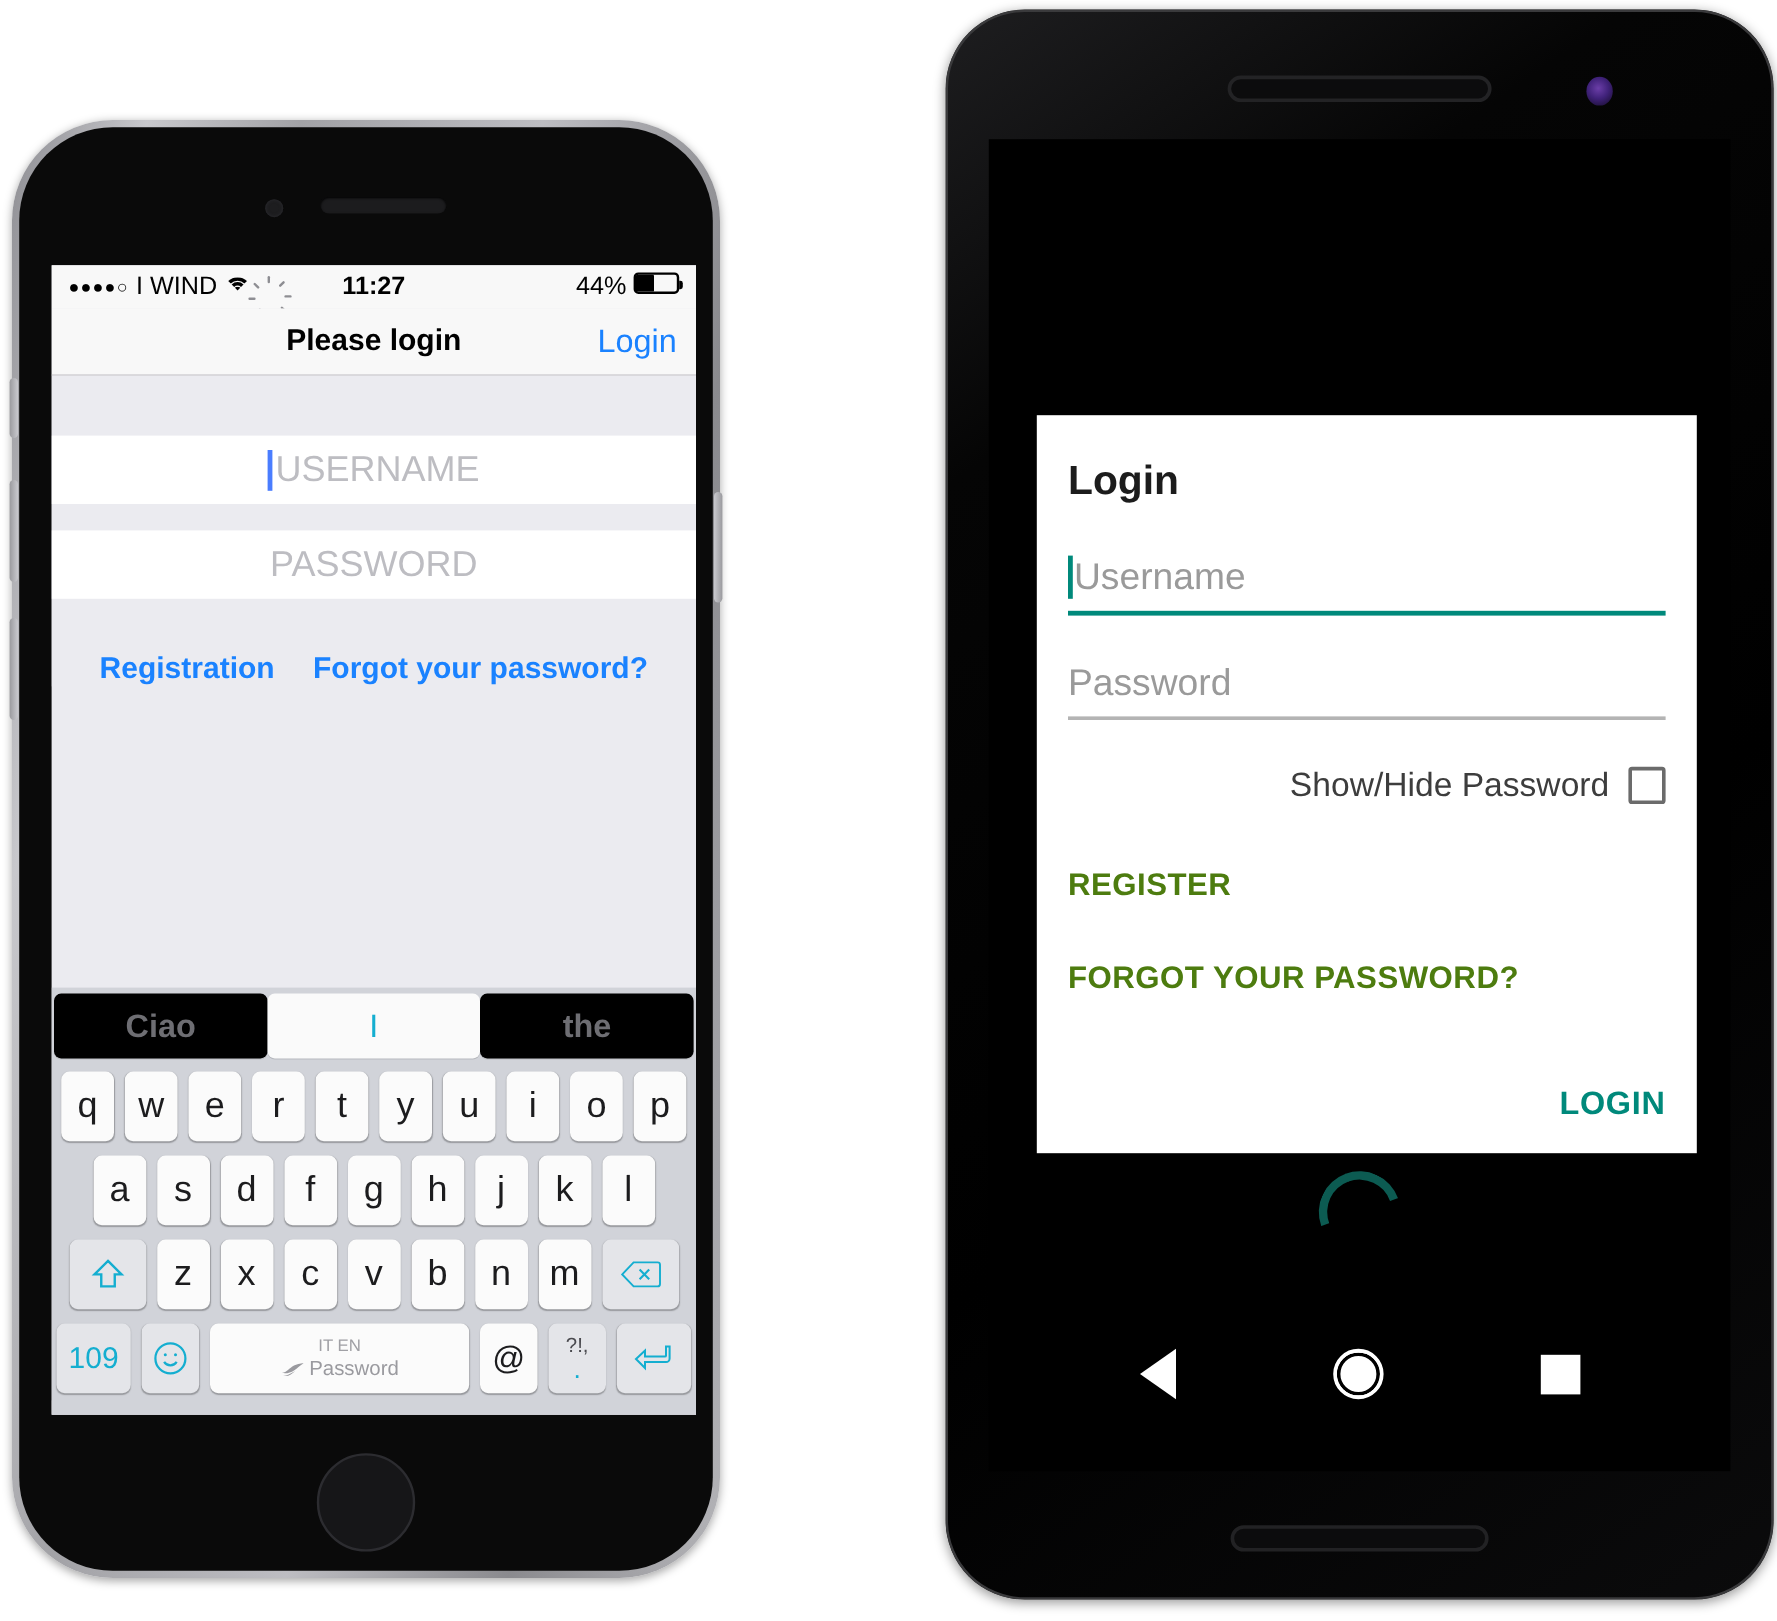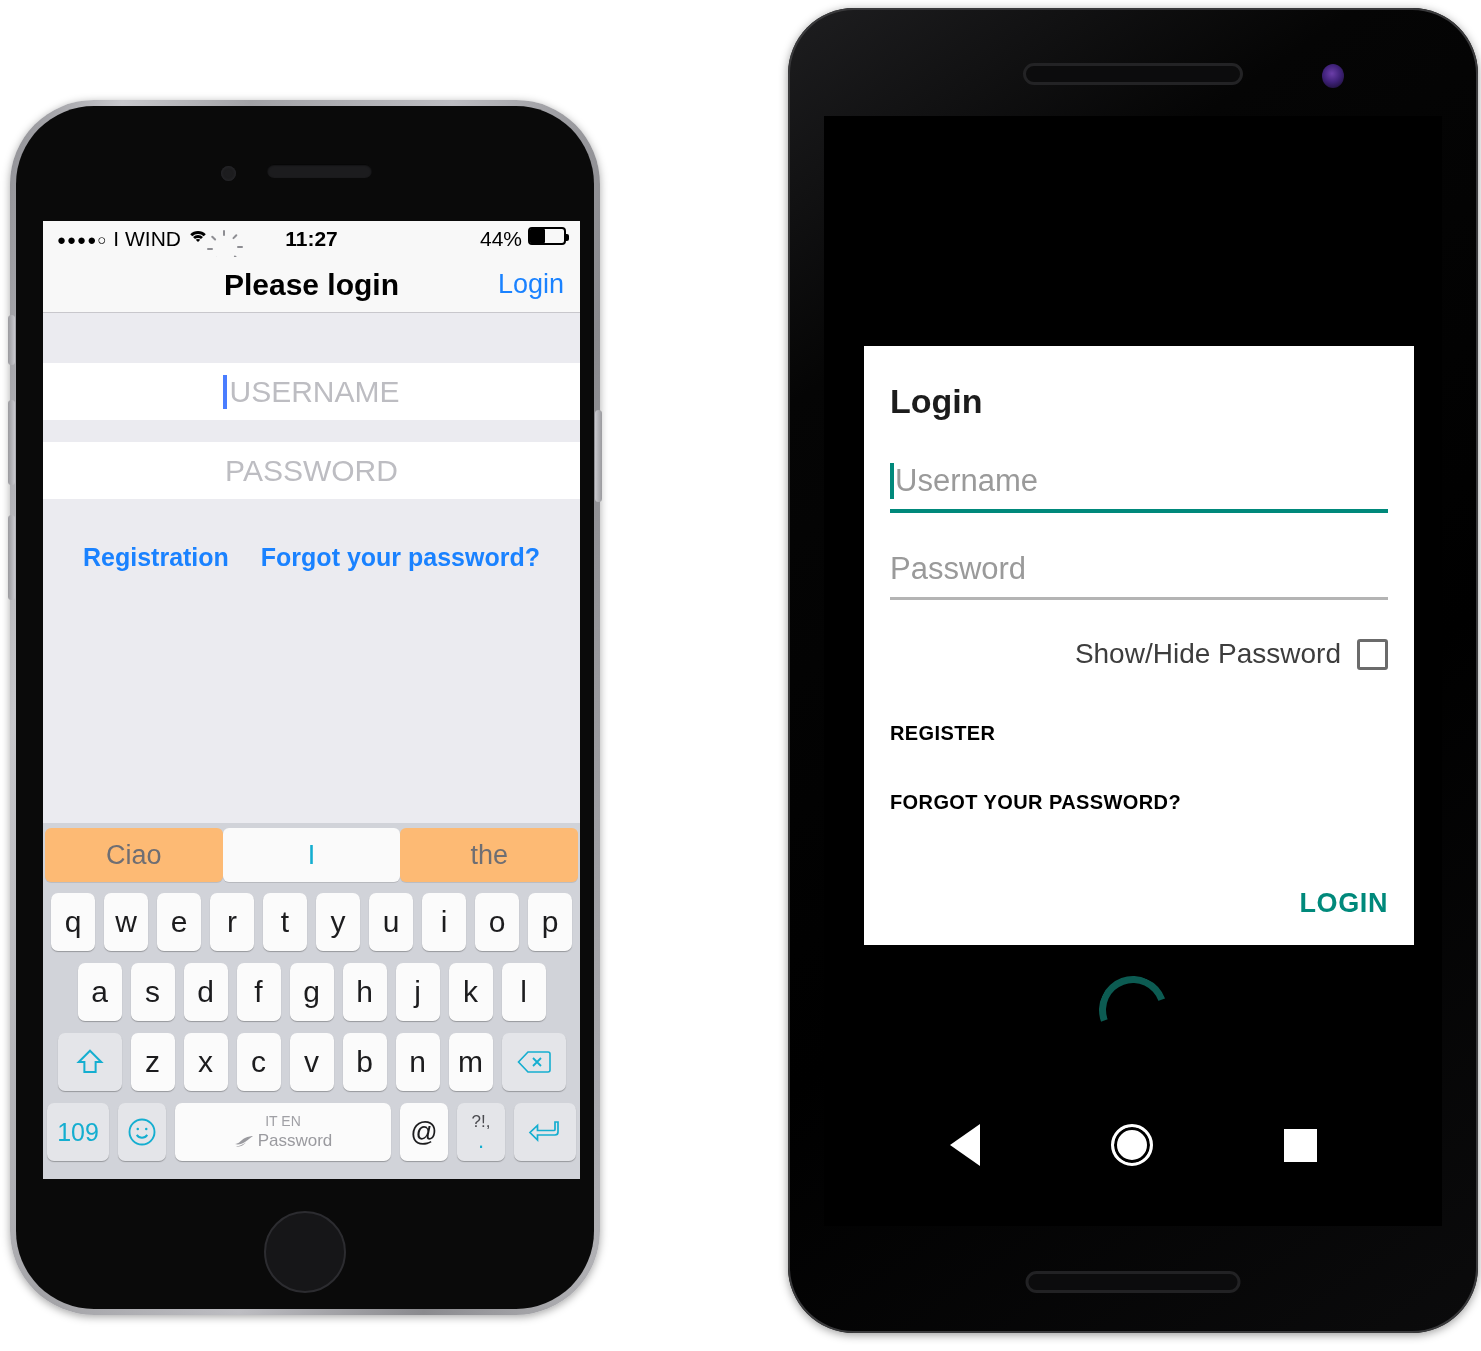--- a/index.html
+++ b/index.html
@@ -70,40 +70,40 @@
   .sb-time { position: absolute; left: 0; right: 0; text-align: center; font-weight: bold; font-size: 21px; }
   .sb-right { margin-left: auto; display: flex; align-items: flex-start; gap: 6px; }
   .battery { width: 38px; height: 18px; border: 2px solid #000; border-radius: 4px; position: relative; }
   .battery::after { content: ""; position: absolute; right: -5px; top: 5px; width: 3px; height: 7px;
     background: #000; border-radius: 0 2px 2px 0; }
   .battery i { display: block; height: 100%; background: #000; border-radius: 1px; }
 
   
   .navbar { height: 56px; background: #f8f8f8; border-bottom: 1px solid #c8c7cc;
     display: flex; align-items: center; justify-content: center; position: relative; }
-  .nav-title { font-size: 30px; font-weight: bold; color: #000; }
+  .nav-title { font-size: 25px; font-weight: bold; color: #000; }
   .nav-action { position: absolute; right: 16px; font-size: 27px; color: #1a82ff; }
 
   .ip-body { background: #ebebf0; }
   .ip-gap { height: 50px; }
   .field { height: 57px; background: #fff; display: flex; align-items: center;
     justify-content: center; position: relative; }
   .field .ph { font-size: 30px; color: #bdbdc2; }
   .caret-ios { width: 4px; height: 34px; background: #4a7dff; margin-right: 2px; }
   .ip-gap2 { height: 22px; }
   .links { display: flex; justify-content: space-between; padding: 44px 40px 0 40px; }
   .links a { font-size: 25px; color: #1a82ff; text-decoration: none; font-weight: 700; }
 
   
   .keyboard { position: absolute; left: 0; right: 0; bottom: 0; background: #d1d3d9; }
   .predbar { display: flex; height: 64px; align-items: center; padding: 0 2px; gap: 0; }
   .pred { flex: 1; height: 54px; display: flex; align-items: center; justify-content: center;
     font-size: 27px; color: #6e6e73; border-radius: 6px; }
   .pred.active { background: #fafafa; color: #14aed0; box-shadow: 0 1px 0 rgba(0,0,0,.12); }
-  .pred.side { background: #fdba74; box-shadow: 0 1px 0 rgba(0,0,0,.1); }
+  .pred.side { background: #000000; box-shadow: 0 1px 0 rgba(0,0,0,.1); font-weight: bold; }
   .krow { display: flex; justify-content: center; gap: 9px; padding: 6px 4px; }
   .key { background: #fbfbfb; border-radius: 7px; height: 58px; width: 44px;
     display: flex; align-items: center; justify-content: center;
     font-size: 30px; color: #1c1c1e; box-shadow: 0 1px 1px rgba(0,0,0,.28); }
   .krow.r2 { padding-left: 27px; padding-right: 27px; }
   .key.wide { width: 64px; background: #e4e5e9; }
   .key.num { width: 62px; background: #e4e5e9; color: #14aed0; font-size: 25px; }
   .key.emoji { width: 48px; background: #e4e5e9; color: #14aed0; font-size: 28px; }
   .key.space { flex: 1; background: #fbfbfb; flex-direction: column; gap: 2px; }
   .key.space .lang { font-size: 14px; color: #a0a0a5; }
@@ -140,21 +140,21 @@
   .dlg-title { font-size: 34px; font-weight: bold; color: #1c1c1c; margin-bottom: 42px; }
   .md-field { margin-bottom: 38px; position: relative; }
   .md-input { display: flex; align-items: center; padding-bottom: 10px; }
   .md-input .ph { font-size: 31px; color: #9a9a9a; }
   .caret-and { width: 4px; height: 36px; background: #00897b; margin-right: 1px; }
   .md-underline { height: 3px; background: #b4b4b4; }
   .md-underline.focused { height: 4px; background: #00897b; }
   .checkrow { display: flex; align-items: center; justify-content: flex-end; gap: 16px; margin: 10px 0 52px 0; }
   .checkrow span { font-size: 28px; color: #3d3d3d; }
   .checkbox { width: 31px; height: 31px; border: 3px solid #6b6b6b; border-radius: 3px; background: #fff; }
-  .txtbtn { font-size: 20px; font-weight: bold; color: #000000; letter-spacing: .4px; margin-bottom: 46px; }
+  .txtbtn { font-size: 26px; font-weight: bold; color: #4d7c0f; letter-spacing: .4px; margin-bottom: 46px; }
   .dlg-actions { display: flex; justify-content: flex-end; padding-top: 28px; }
   .dlg-actions .login { font-size: 27px; font-weight: bold; color: #00897b; letter-spacing: .6px; }
 
   .an-spinner { position: absolute; left: 50%; transform: translateX(-50%); bottom: 182px;
     width: 68px; height: 68px; border-radius: 50%;
     border: 7px solid #0c5b52; border-right-color: transparent; border-bottom-color: transparent;
     transform: translateX(-50%) rotate(25deg); }
   .an-nav { position: absolute; left: 0; right: 0; bottom: 46px; height: 70px;
     display: flex; align-items: center; justify-content: space-around; padding: 0 60px; }
   .nav-back { width: 0; height: 0; border-top: 21px solid transparent; border-bottom: 21px solid transparent;

